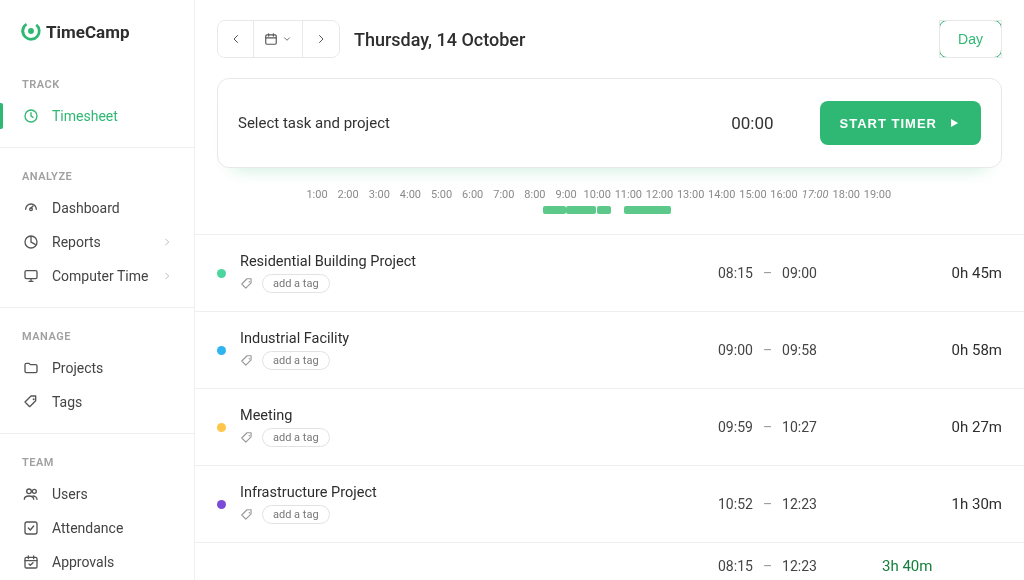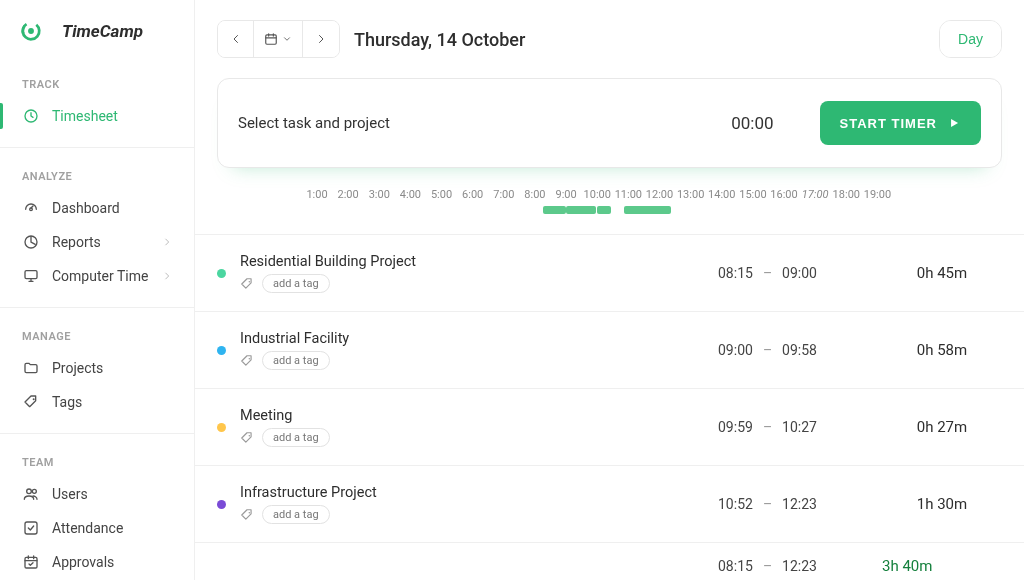--- a/index.html
+++ b/index.html
@@ -12,21 +12,21 @@
     --text-muted:#8A8A8A;
     --text-section:#A0A0A0;
     --bg:#FFFFFF;
   }
   *{box-sizing:border-box;}
   html,body{margin:0;padding:0;width:1024px;height:580px;font-family:-apple-system,BlinkMacSystemFont,"Segoe UI",Roboto,Helvetica,Arial,sans-serif;background:var(--bg);color:var(--text);overflow:hidden;}
   .app{display:flex;width:100%;height:100%;}
 
   
   .sidebar{width:195px;flex:0 0 195px;border-right:1px solid var(--border-light);display:flex;flex-direction:column;}
-  .logo-row{display:flex;align-items:center;gap:20px;padding:20px 20px 20px 20px;font-style:italic;}
+  .logo-row{display:flex;align-items:flex-end;gap:4px;padding:20px 20px 20px 20px;}
   .logo-mark{width:22px;height:22px;}
   .logo-text{font-size:17px;font-weight:700;color:#2E2E2E;}
   .nav-section{padding:2px 0 8px 0;}
   .section-label{font-size:11px;font-weight:600;letter-spacing:.5px;color:var(--text-section);padding:14px 22px 8px 22px;}
   .nav-item{display:flex;align-items:center;gap:12px;padding:8px 22px;font-size:14px;color:#444;cursor:pointer;position:relative;}
   .nav-item.active{color:var(--green);}
   .nav-item.active::before{content:"";position:absolute;left:0;top:4px;bottom:4px;width:3px;background:var(--green);border-radius:0 2px 2px 0;}
   .nav-item .nav-icon{width:18px;height:18px;display:flex;align-items:center;justify-content:center;flex:0 0 18px;}
   .nav-item .nav-label{flex:1;}
   .nav-item .chev{flex:0 0 auto;color:#B0B0B0;}
@@ -34,21 +34,21 @@
 
   
   .main{flex:1;display:flex;flex-direction:column;padding:20px 0 0 0;}
   .topbar{display:flex;align-items:center;padding:0 22px 20px 22px;gap:14px;}
   .btn-group{display:flex;border:1px solid var(--border);border-radius:8px;overflow:hidden;}
   .btn-group button{background:#fff;border:none;border-right:1px solid var(--border);height:36px;min-width:36px;padding:0 10px;display:flex;align-items:center;justify-content:center;cursor:pointer;}
   .btn-group button:last-child{border-right:none;}
   .btn-group .cal-btn{gap:4px;}
   .date-title{font-size:18px;font-weight:500;color:#2E2E2E;}
   .spacer{flex:1;}
-  .view-toggle{display:flex;border:1px solid var(--border);border-radius:12px;overflow:hidden;}
+  .view-toggle{display:flex;border:1px solid var(--border);border-radius:0;overflow:hidden;}
   .view-toggle button{background:#fff;border:none;height:36px;padding:0 18px;font-size:14px;cursor:pointer;color:#333;}
   .view-toggle button.active{border:1px solid var(--green);border-radius:8px;color:var(--green);margin:-1px;height:38px;}
   .view-toggle button:not(.active){border-left:1px solid var(--border);}
   .view-toggle button:first-child:not(.active){border-left:none;}
 
   
   .timer-card{margin:0 22px 0 22px;border:1px solid var(--border);border-radius:12px;display:flex;align-items:center;padding:22px 20px;gap:16px;position:relative;box-shadow:0 14px 18px -16px rgba(46,184,115,0.35);}
   .timer-card .task-placeholder{font-size:15px;color:#333;}
   .timer-card .spacer{flex:1;}
   .timer-time{font-size:17px;color:#333;margin-right:30px;}
@@ -65,21 +65,21 @@
   .entries{margin:12px 0 0 0;border-top:1px solid var(--border-light);}
   .entry{display:flex;align-items:center;padding:18px 22px 18px 22px;border-bottom:1px solid var(--border-light);gap:14px;}
   .entry .dot{width:9px;height:9px;border-radius:50%;flex:0 0 9px;}
   .entry .entry-main{flex:1;display:flex;flex-direction:column;gap:4px;min-width:0;}
   .entry .entry-title{font-size:14.5px;color:#2E2E2E;}
   .entry .tag-row{display:flex;align-items:center;gap:8px;}
   .entry .tag-icon{color:#9A9A9A;}
   .entry .tag-chip{font-size:11px;color:#777;border:1px solid #E2E2E2;border-radius:10px;padding:2px 10px;cursor:pointer;}
   .entry .times{display:flex;align-items:center;gap:10px;font-size:14px;color:#444;min-width:150px;justify-content:flex-start;}
   .entry .times .dash{color:#999;}
-  .entry .dur{width:120px;text-align:center;font-size:15px;color:#2E2E2E;}
+  .entry .dur{width:120px;text-align:right;font-size:15px;color:#2E2E2E;}
   .summary{display:flex;align-items:center;padding:14px 22px;gap:14px;}
   .summary .lead{flex:1;}
 
   svg{display:block;}
 </style>
 </head>
 <body>
 
 <div class="app">
 

